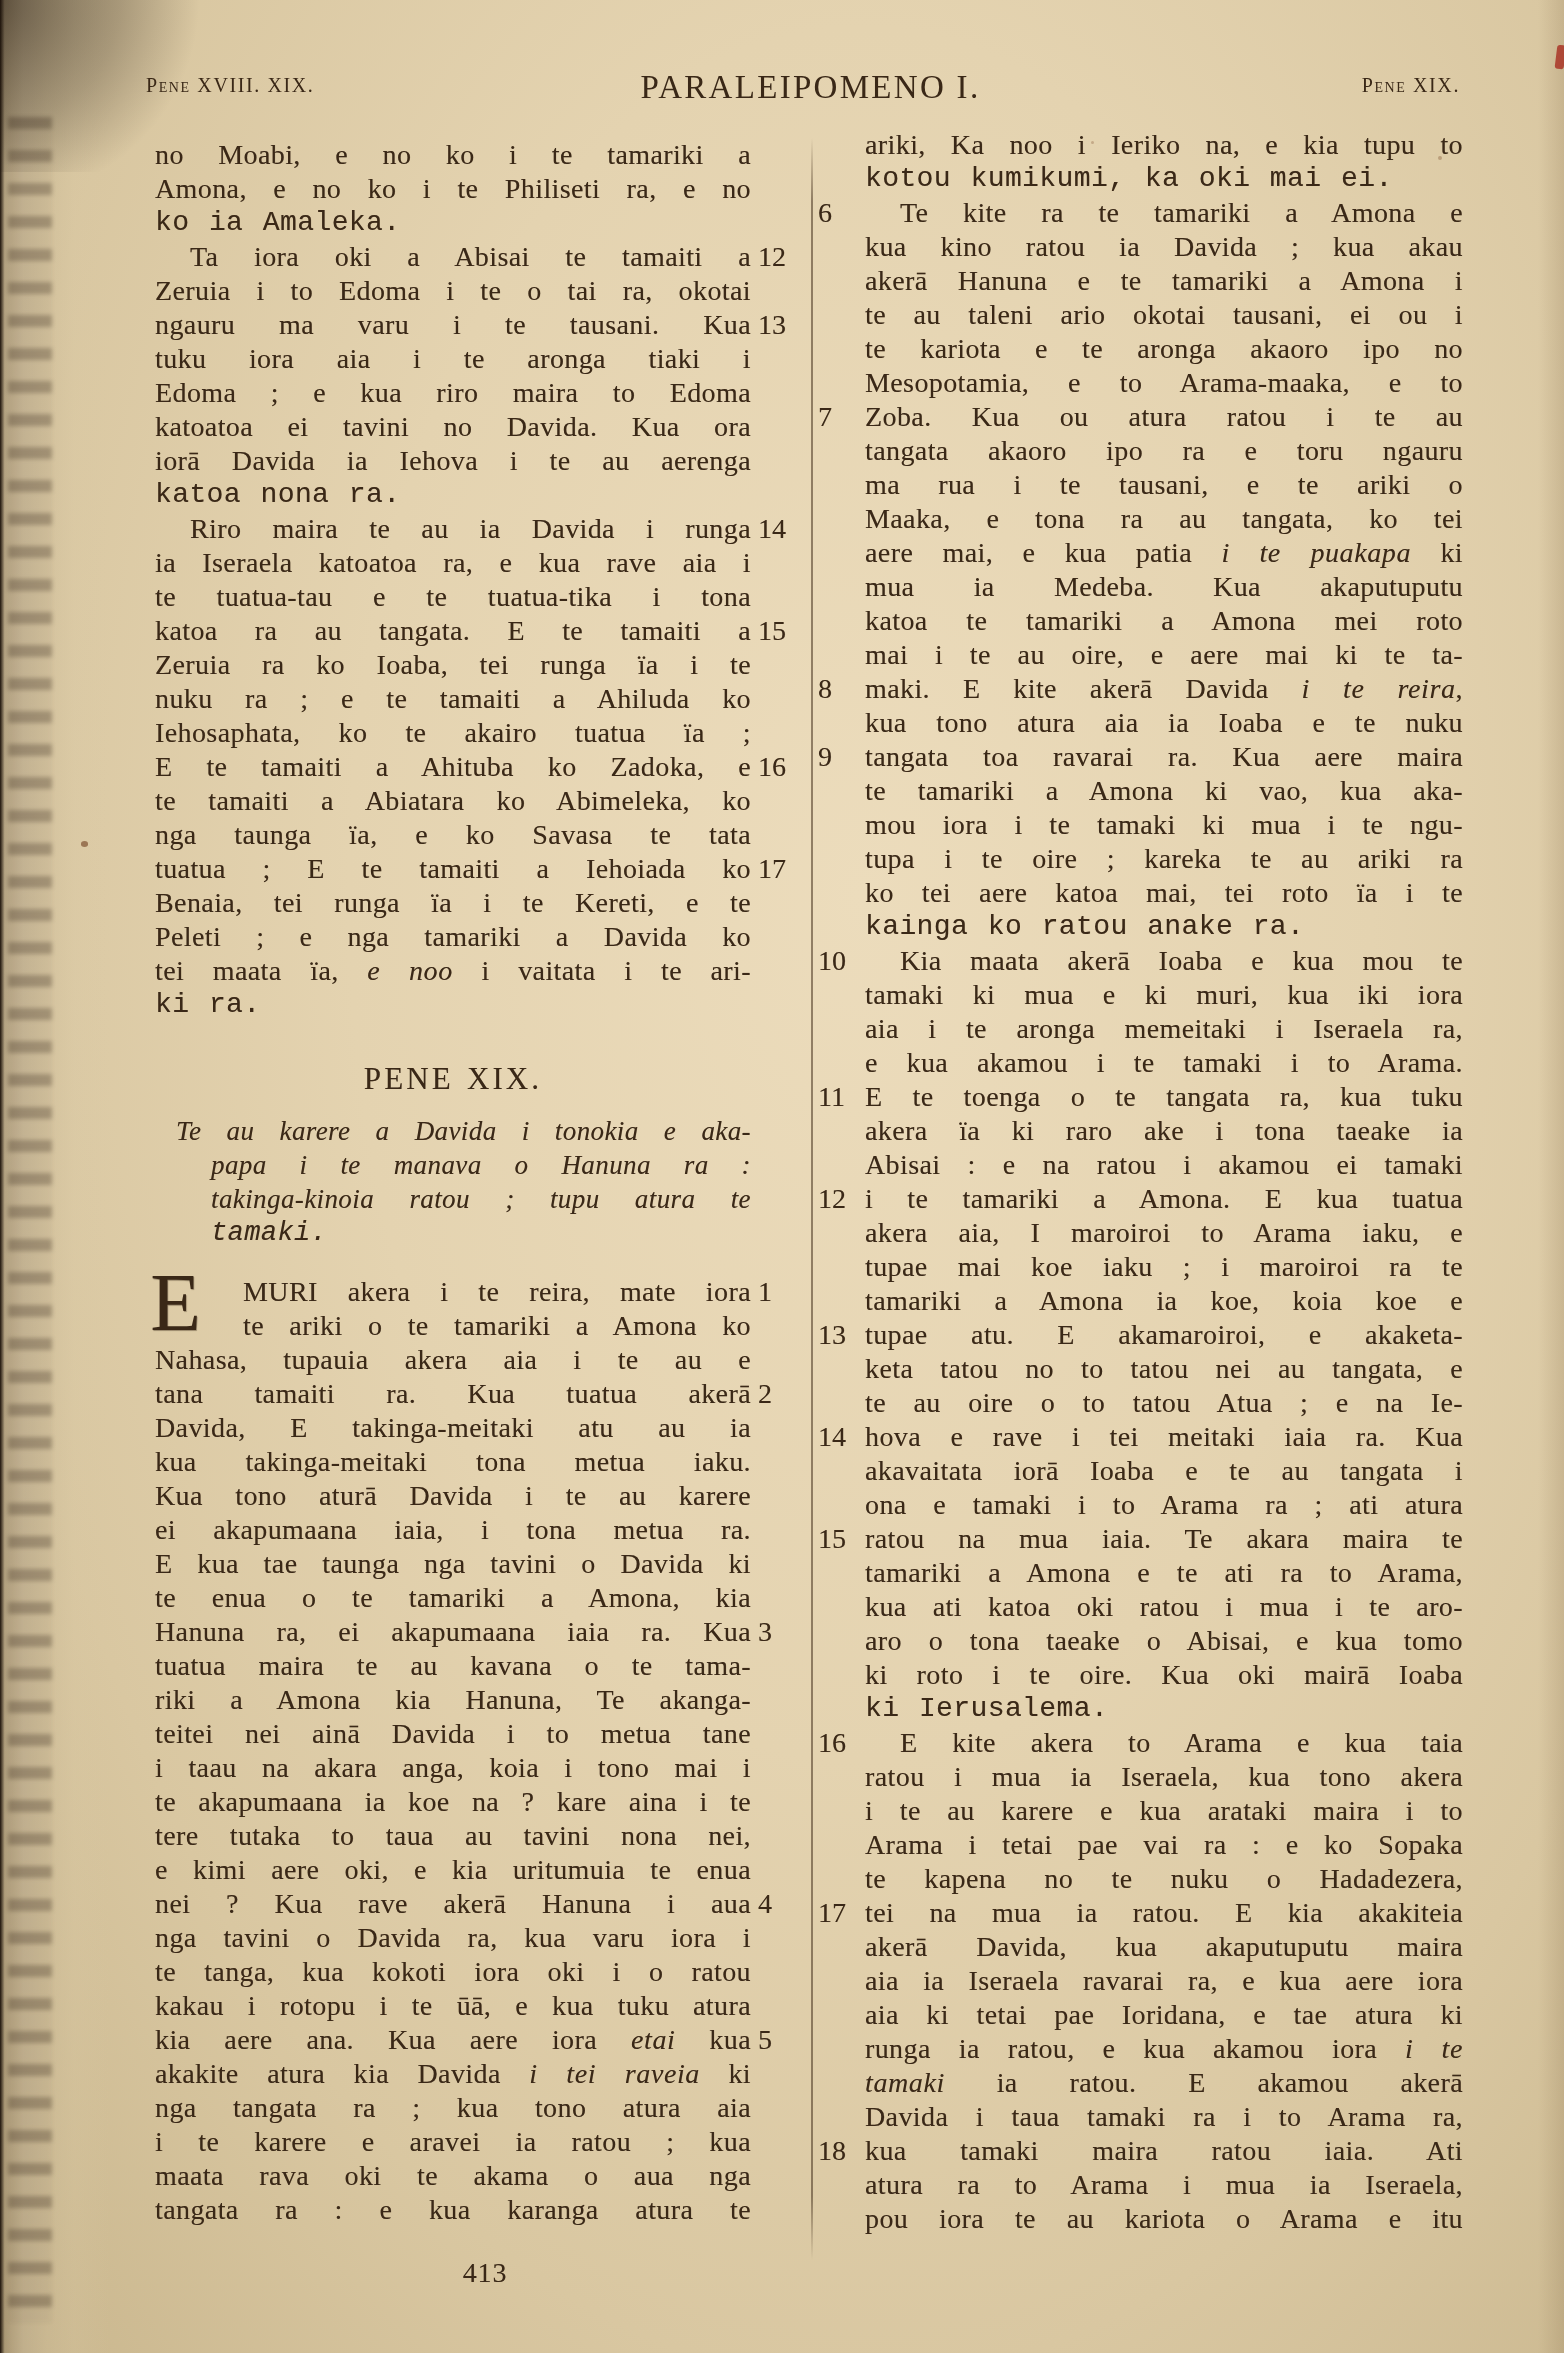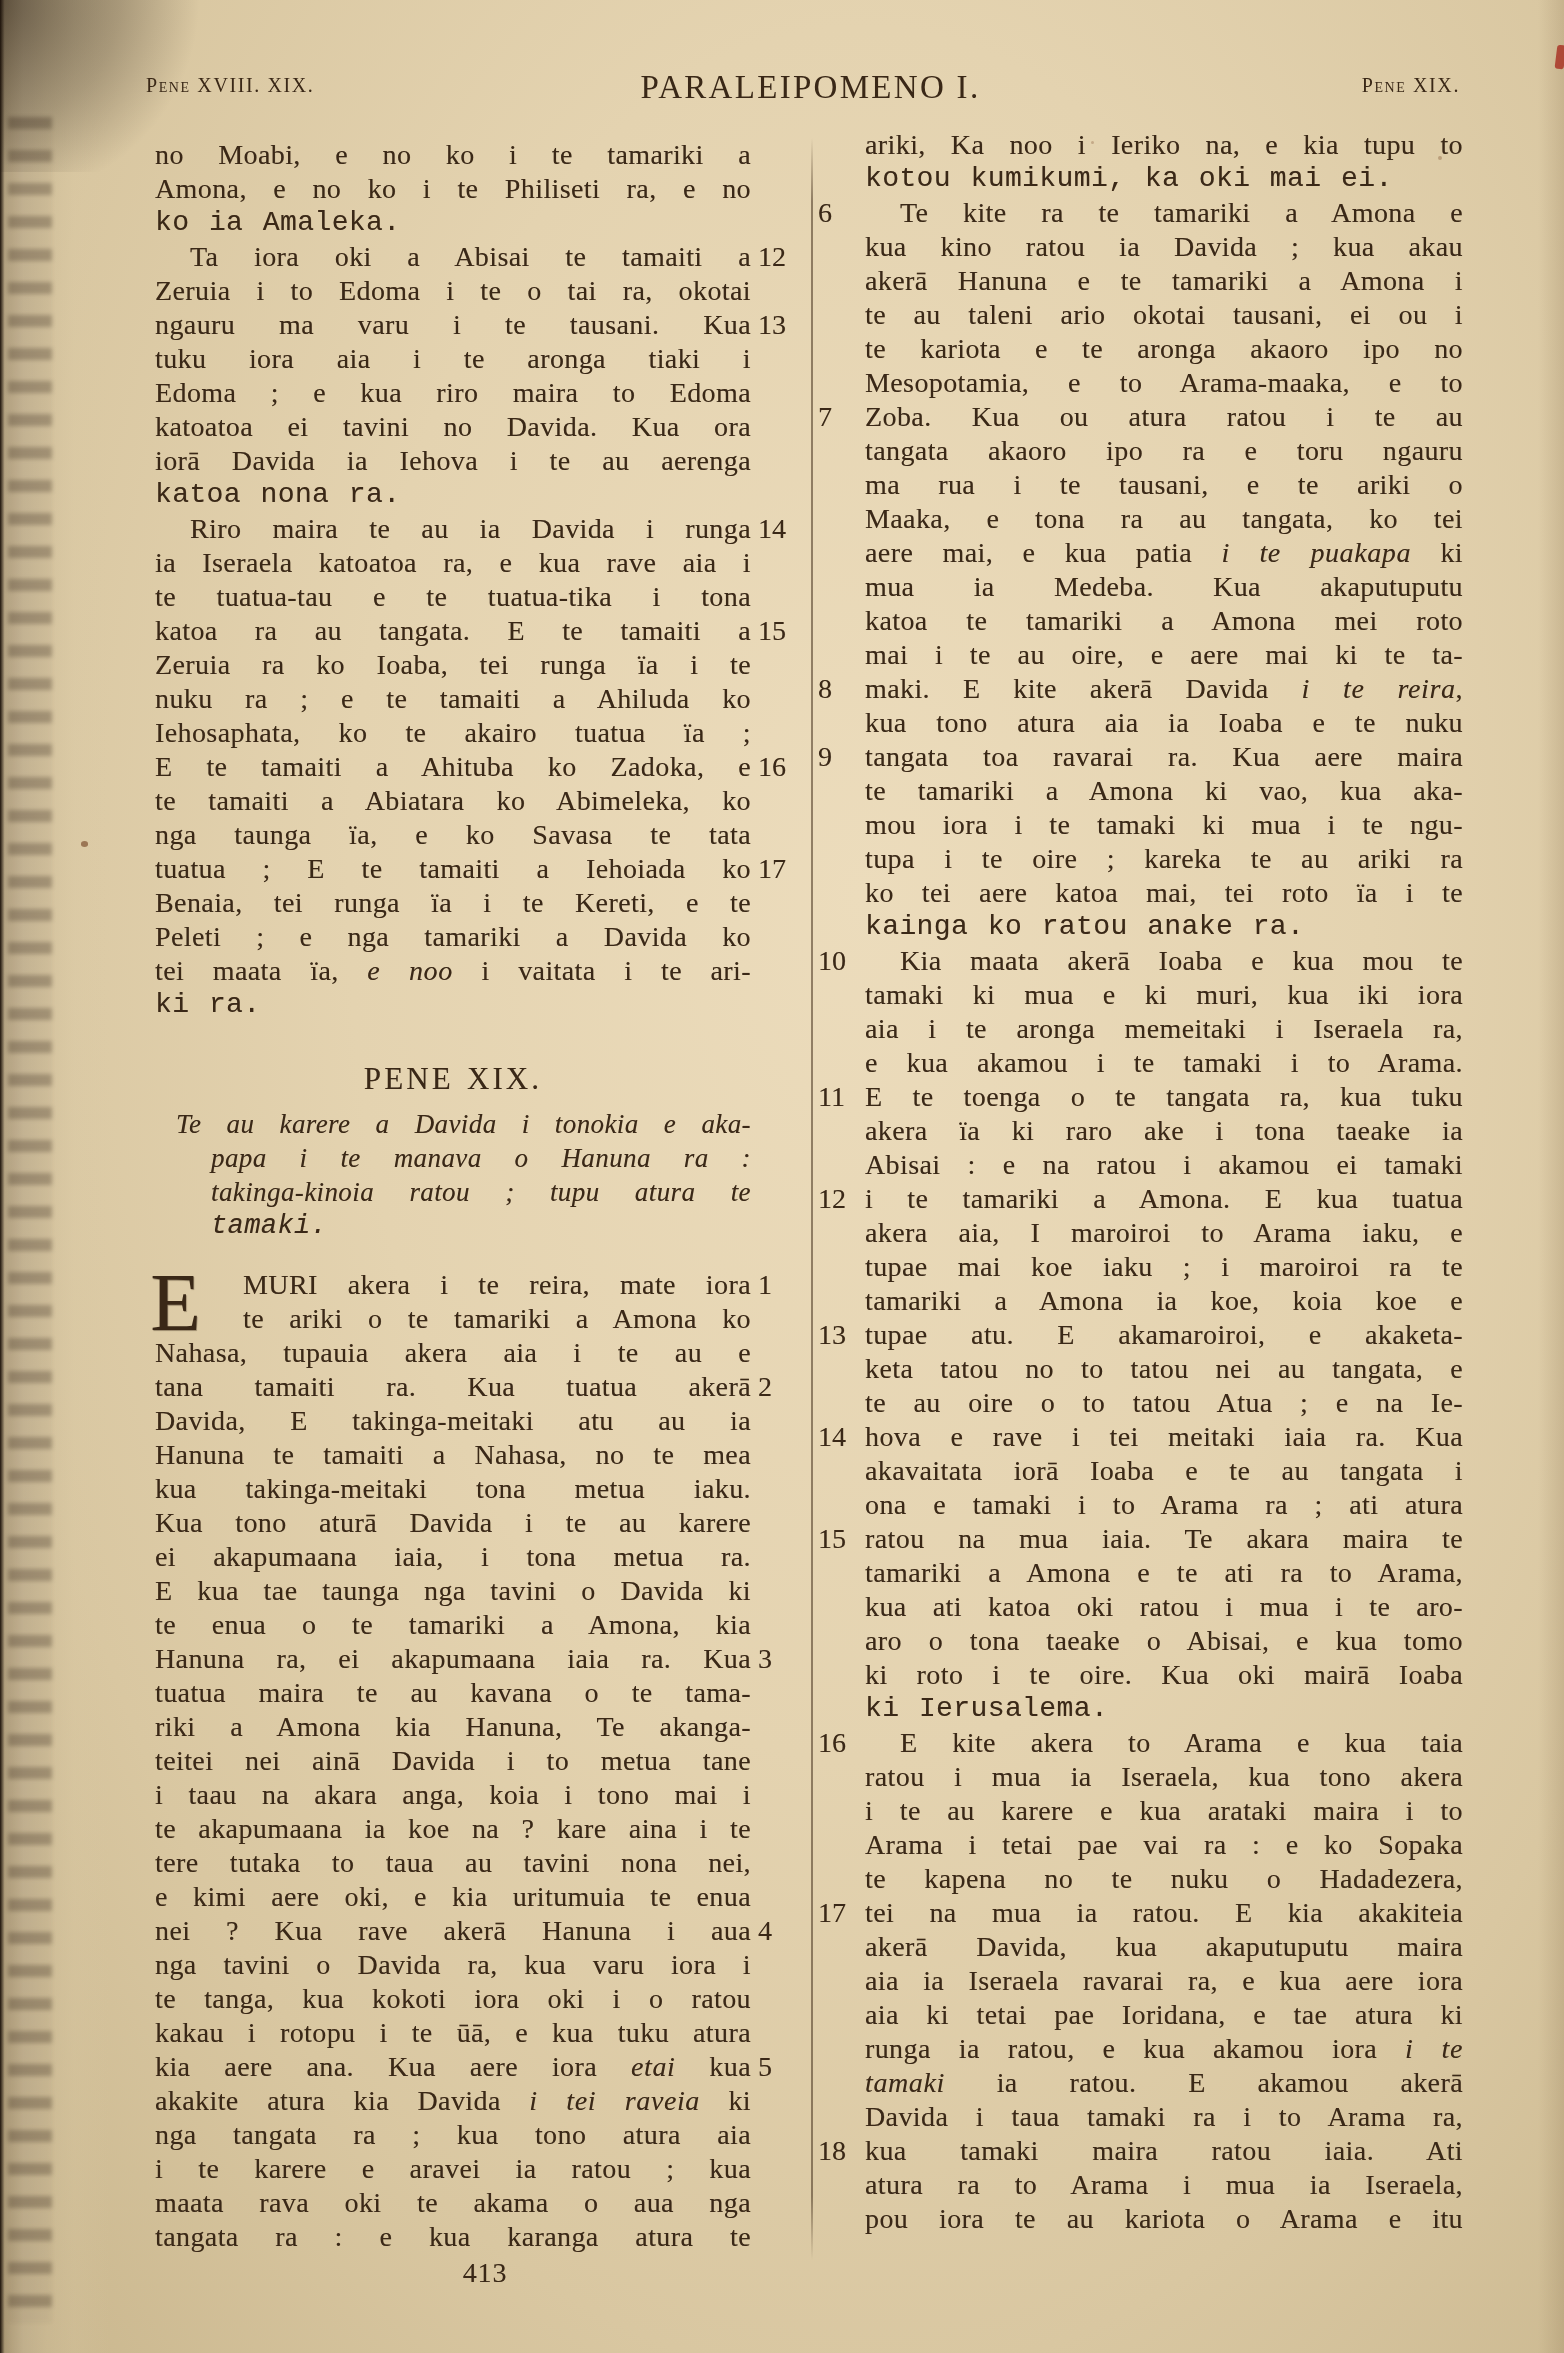--- a/index.html
+++ b/index.html
@@ -32,21 +32,21 @@
   .ln{position:relative;height:34px;text-align:justify;text-align-last:justify;white-space:normal;}
   .colR .ln{height:34px;}
   .b2 .ln{height:34px;}
   .ln.last{text-align-last:left;font-family:Liberation Mono, monospace;}
   .ln.in{padding-left:35px;}
   .b2 .ln.dc{padding-left:88px;}
   .vl{position:absolute;left:603px;top:0;width:41px;text-align:center;letter-spacing:0;}
   .vr{position:absolute;left:-47px;top:0;width:41px;text-align:center;letter-spacing:0;}
   .chapter-heading{height:34px;margin-top:38px;text-align:center;text-align-last:center;
     font-size:31px;letter-spacing:3.1px;}
-  .summary{margin-top:14px;font-style:italic;font-size:27px;}
+  .summary{margin-top:21px;font-style:italic;font-size:27px;}
   .summary .ln{height:34px;padding-left:56px;}
   .summary .ln.first{padding-left:21px;}
   .b2{margin-top:24px;position:relative;}
   .dropcap{position:absolute;left:-4.7px;top:1127px;font-size:83px;line-height:72px;
     letter-spacing:0;text-shadow:0.8px 0.8px 0.8px rgba(58,40,23,.4);}
   .divider{position:absolute;left:811px;top:138px;width:1.6px;height:2122px;
     background:linear-gradient(180deg,rgba(70,50,30,0) 0,rgba(70,50,30,.55) 3%,rgba(70,50,30,.55) 97%,rgba(70,50,30,0) 100%);}
   .page-number{position:absolute;left:407px;top:2257px;width:156px;text-align:center;
     font-size:28px;letter-spacing:0.8px;text-shadow:0.2px 0.3px 0.5px rgba(58,40,23,.35);}
   .red-mark{position:absolute;right:0.8px;top:45px;width:8.6px;height:23.5px;background:#a93527;
@@ -109,21 +109,20 @@
         <div class="ln"><span>papa i te manava o Hanuna ra :</span></div>
         <div class="ln"><span>takinga-kinoia ratou ; tupu atura te</span></div>
         <div class="ln last"><span>tamaki.</span></div>
       </div>
     <div class="b2" id="colL-b2">
         <div class="ln dc"><span>MURI akera i te reira, mate iora</span><span class="vl">1</span></div>
         <div class="ln dc"><span>te ariki o te tamariki a Amona ko</span></div>
         <div class="ln"><span>Nahasa, tupauia akera aia i te au e</span></div>
         <div class="ln"><span>tana tamaiti ra. Kua tuatua akerā</span><span class="vl">2</span></div>
         <div class="ln"><span>Davida, E takinga-meitaki atu au ia</span></div>
-        <div class="ln"><span>Hanuna te tamaiti a Nahasa, no te mea</span></div>
         <div class="ln"><span>kua takinga-meitaki tona metua iaku.</span></div>
         <div class="ln"><span>Kua tono aturā Davida i te au karere</span></div>
         <div class="ln"><span>ei akapumaana iaia, i tona metua ra.</span></div>
         <div class="ln"><span>E kua tae taunga nga tavini o Davida ki</span></div>
         <div class="ln"><span>te enua o te tamariki a Amona, kia</span></div>
         <div class="ln"><span>Hanuna ra, ei akapumaana iaia ra. Kua</span><span class="vl">3</span></div>
         <div class="ln"><span>tuatua maira te au kavana o te tama-</span></div>
         <div class="ln"><span>riki a Amona kia Hanuna, Te akanga-</span></div>
         <div class="ln"><span>teitei nei ainā Davida i to metua tane</span></div>
         <div class="ln"><span>i taau na akara anga, koia i tono mai i</span></div>

